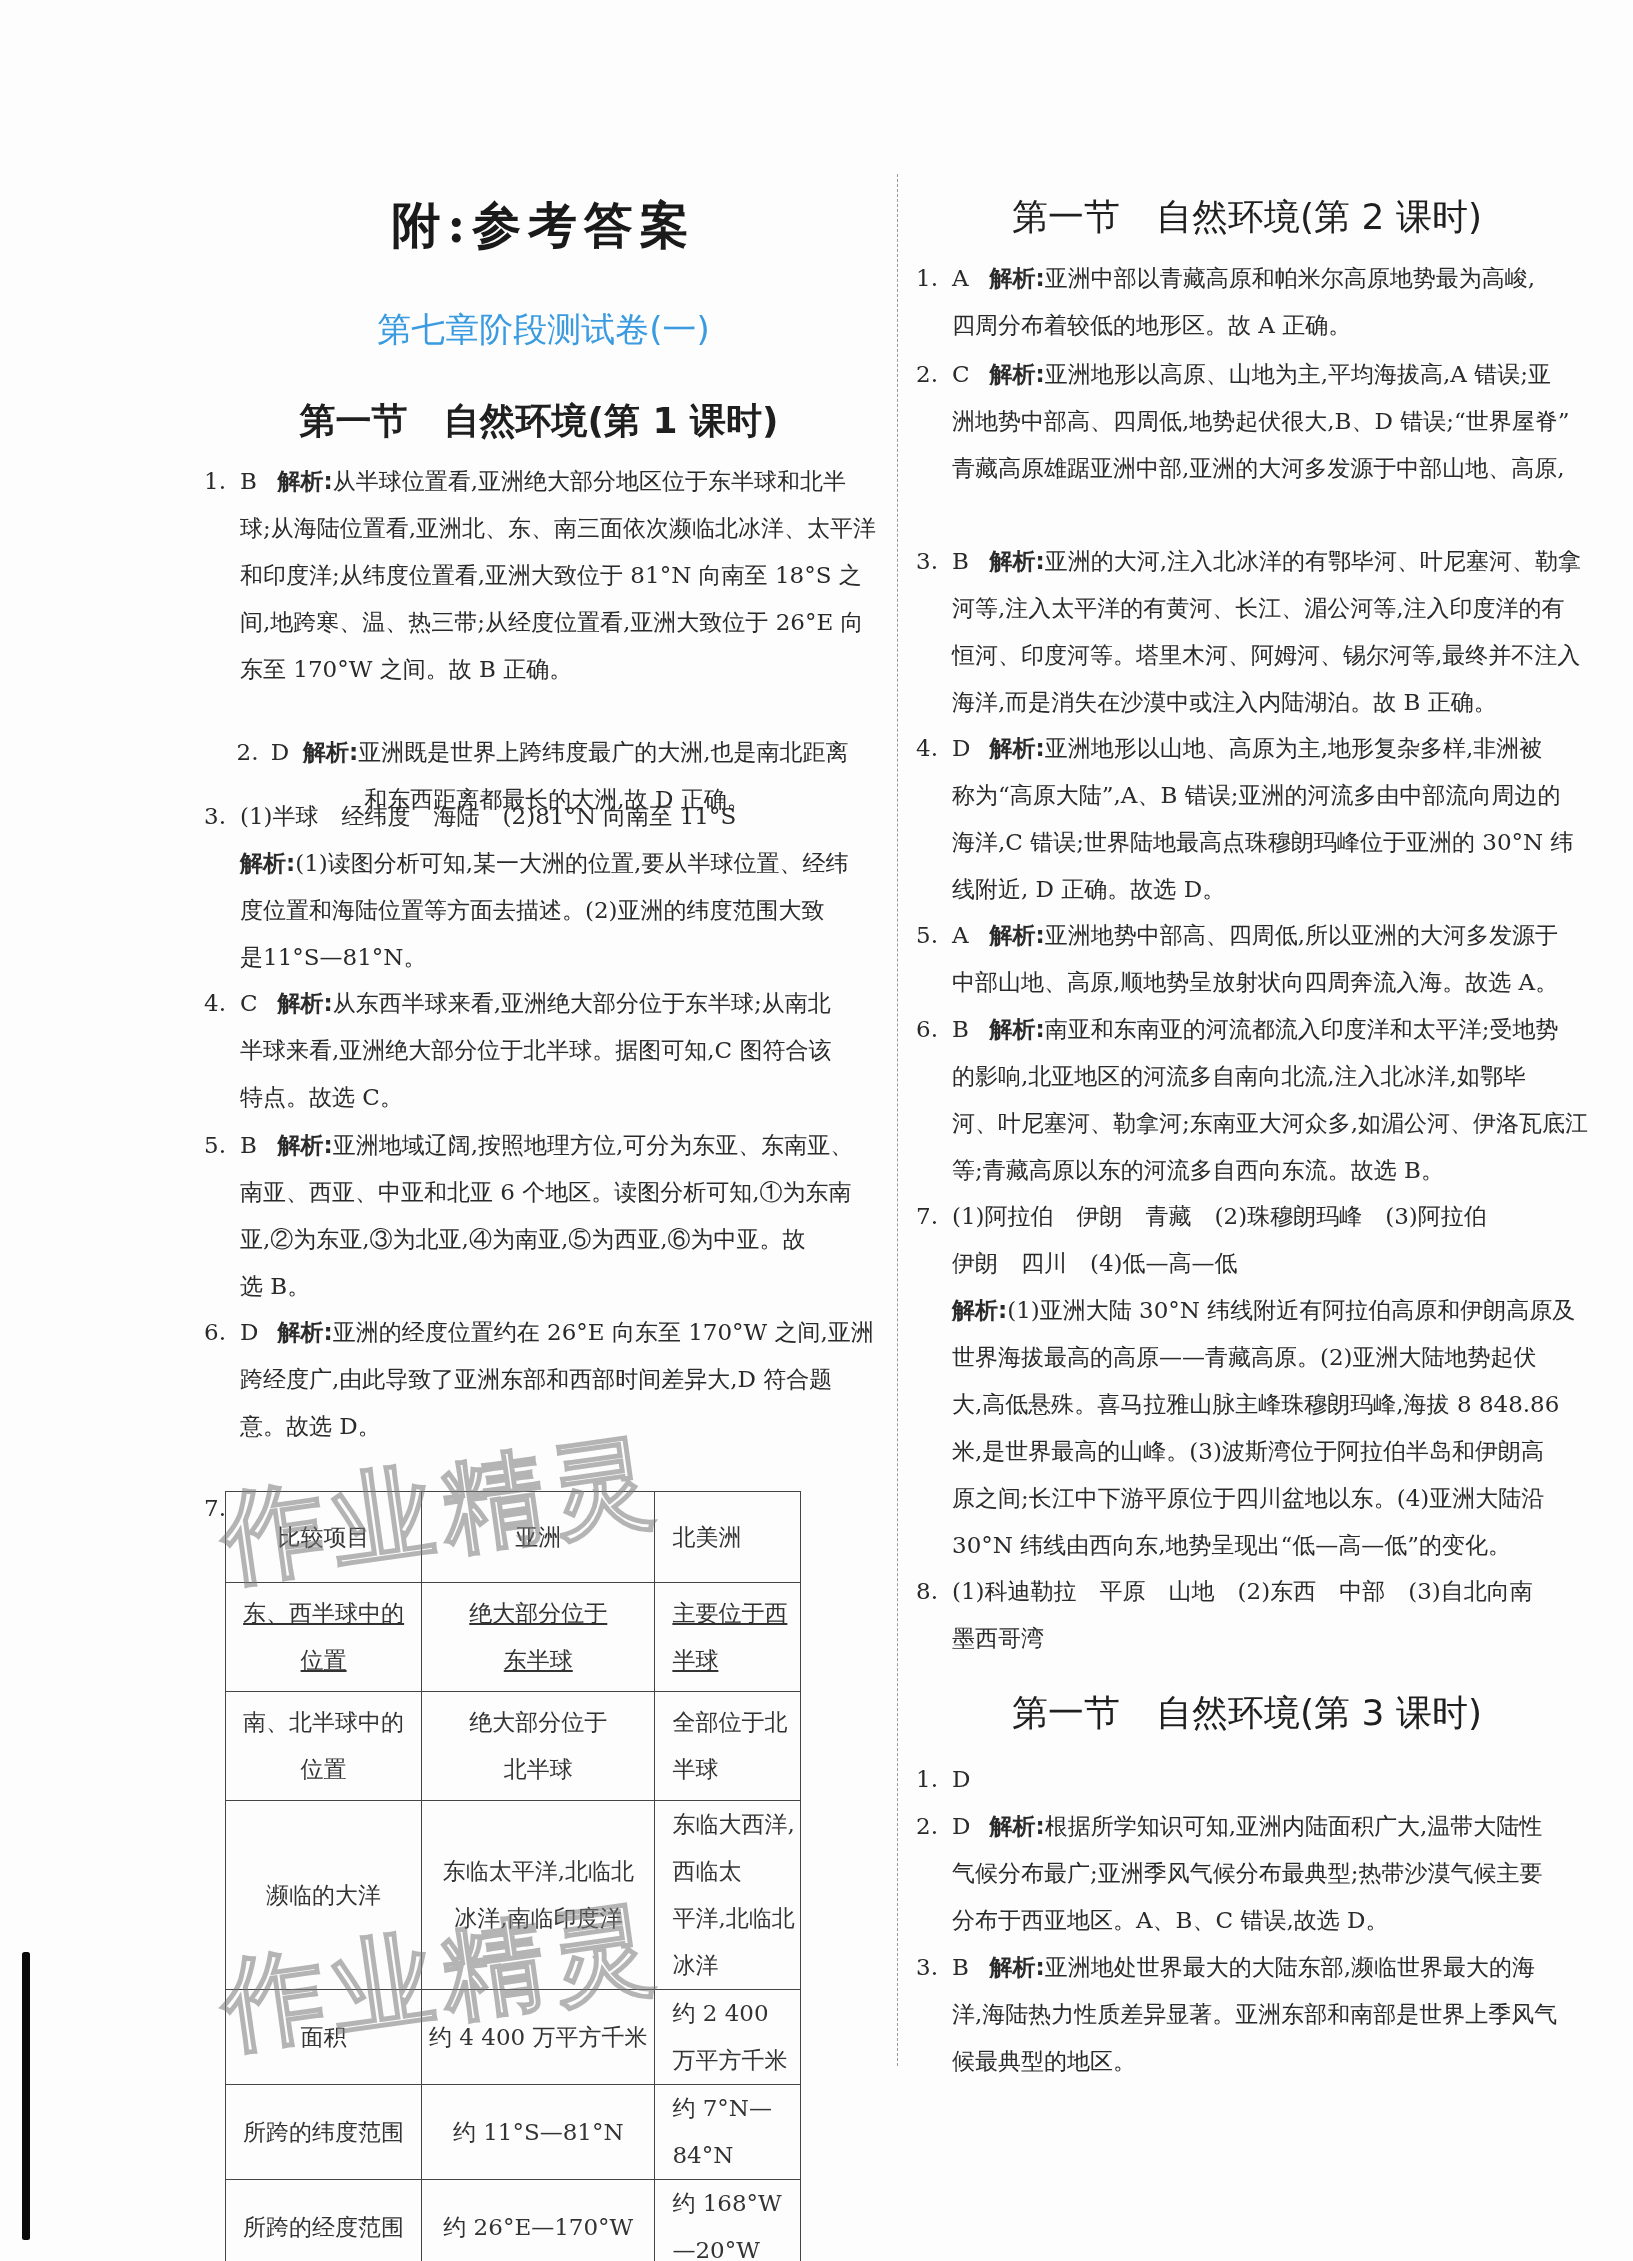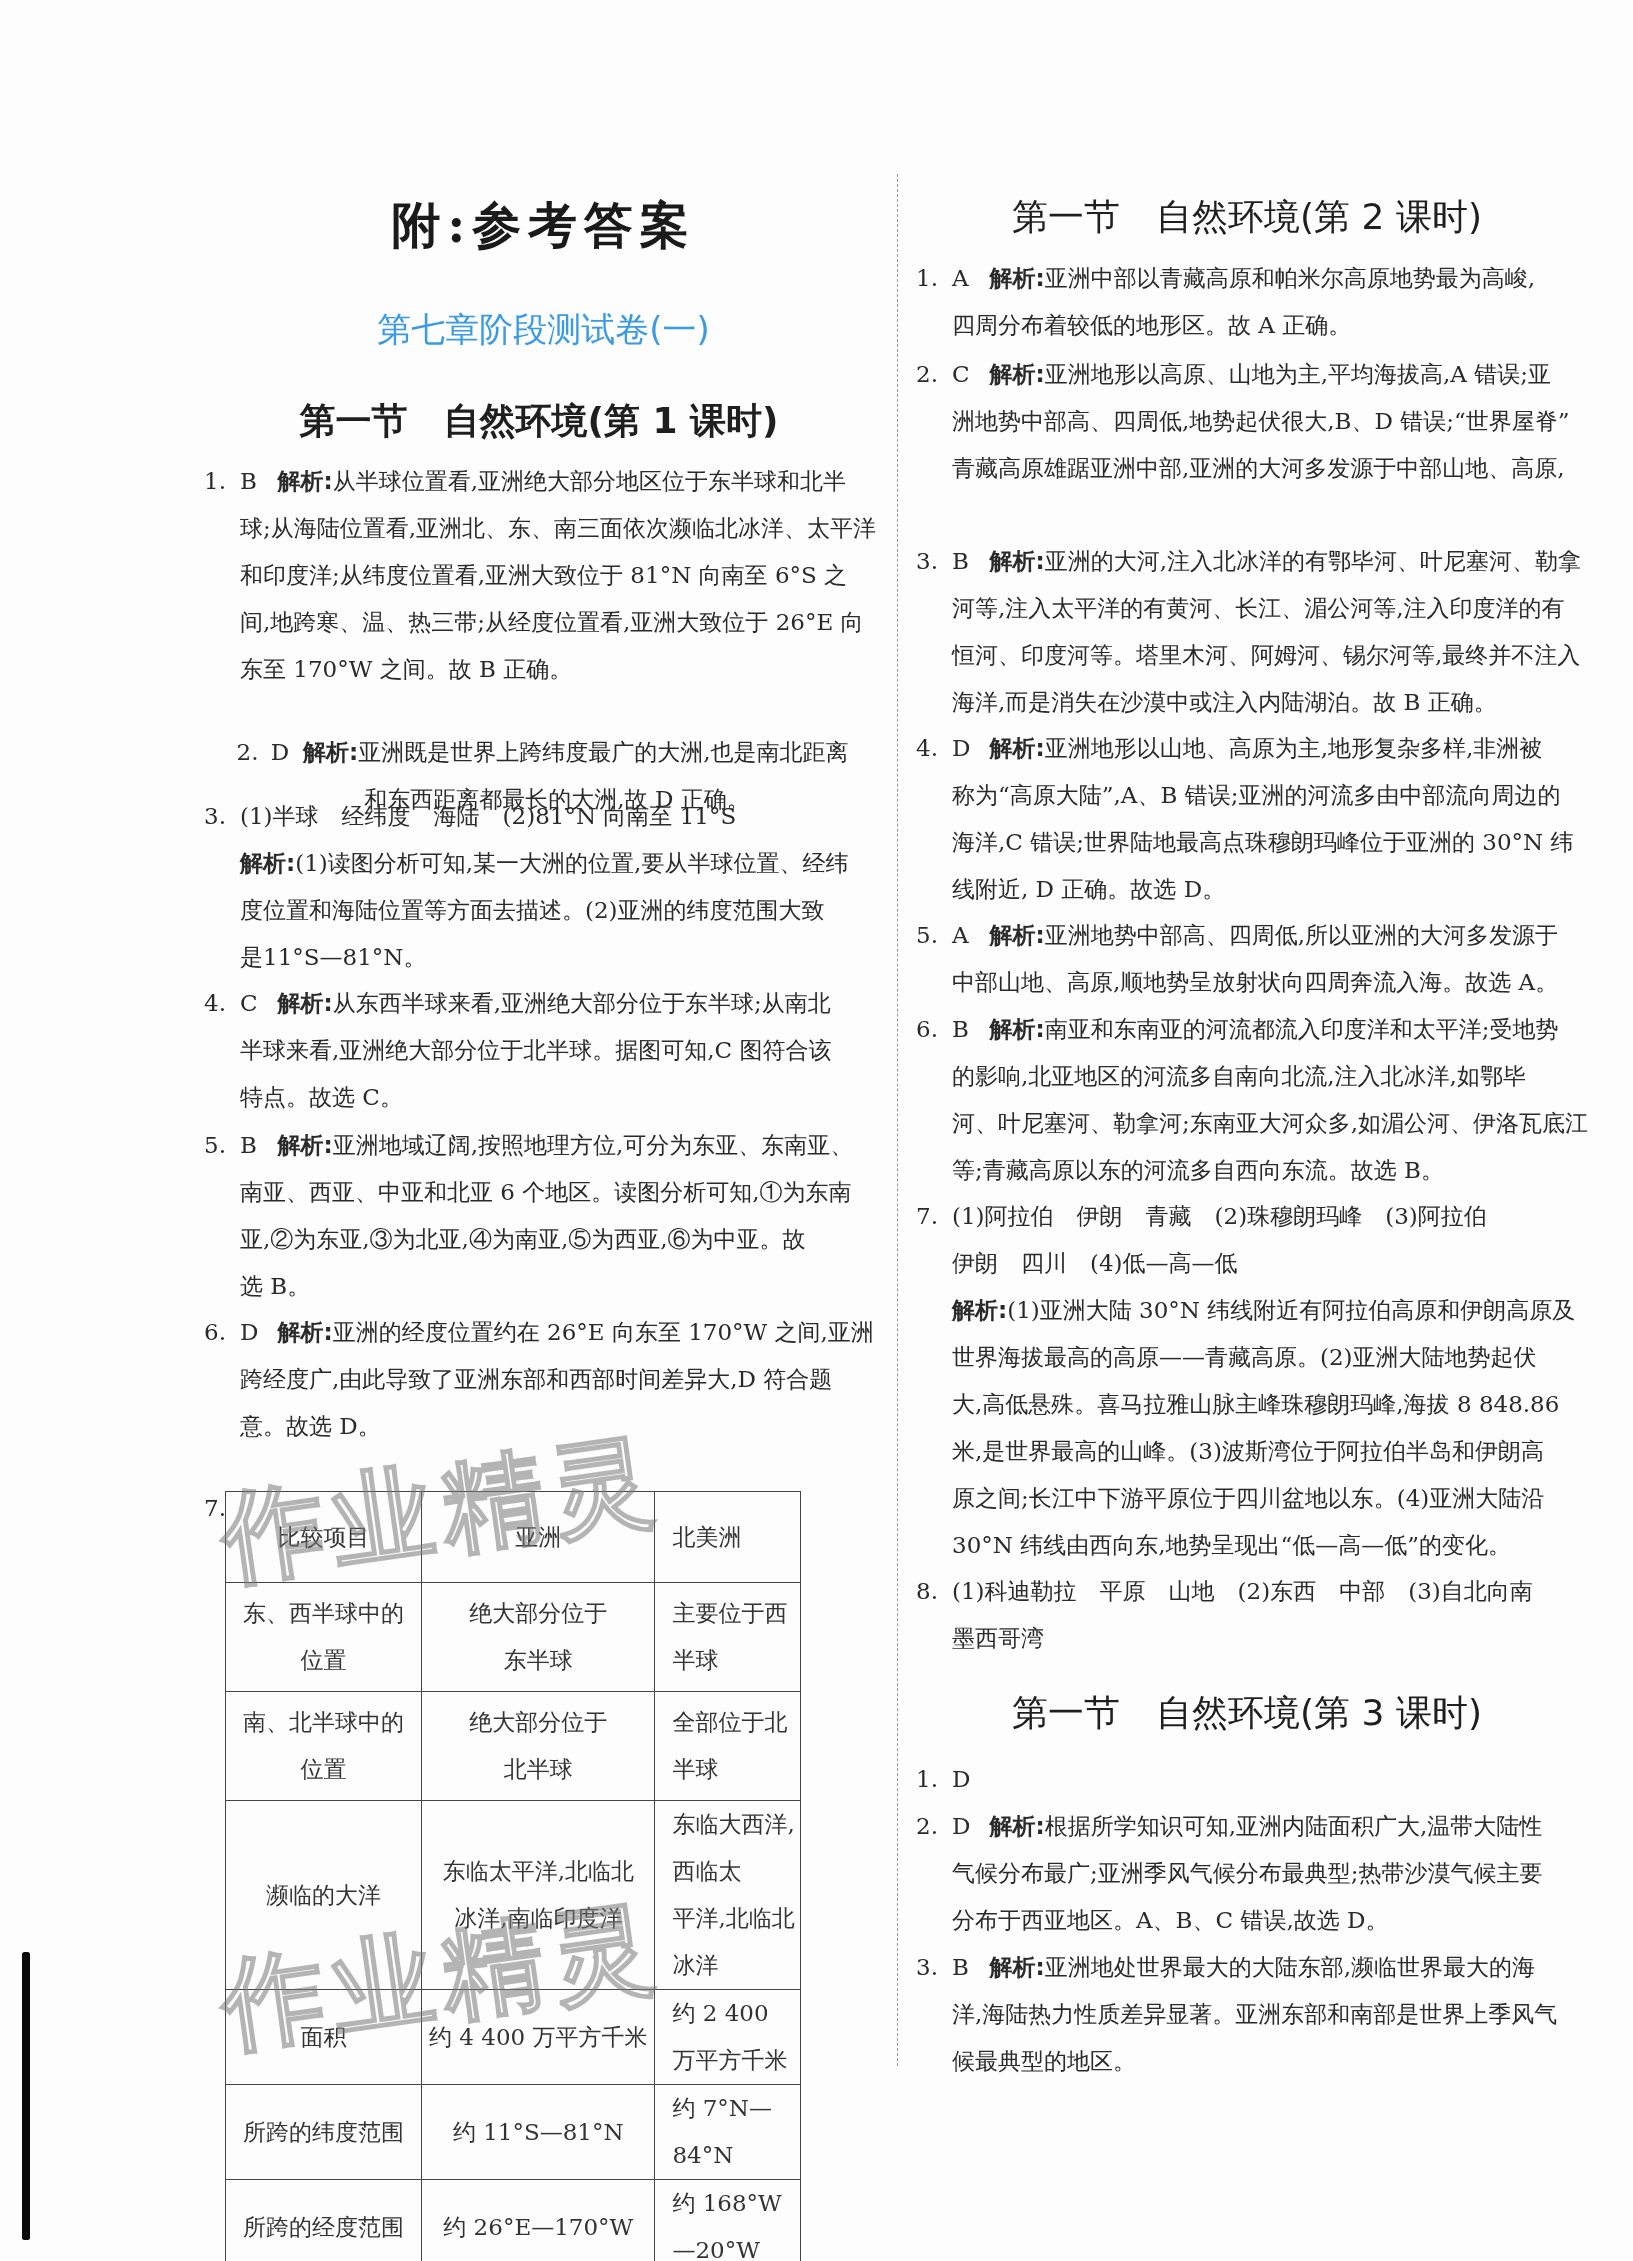--- a/index.html
+++ b/index.html
@@ -71,21 +71,21 @@
 <div class="divider"></div>
 
 <div class="col col-left">
   <div class="main-title">附:参考答案</div>
   <div class="chapter-title">第七章阶段测试卷(一)</div>
   <div class="section-title" style="top:397px;font-weight:bold;">第一节　自然环境(第 1 课时)</div>
 
   <div class="item" style="top:458px;">
     <span class="line first"><span class="num">1.</span><span class="ans">B</span><span class="kw">解析:</span><span>从半球位置看,亚洲绝大部分地区位于东半球和北半</span></span>
     <span class="line">球;从海陆位置看,亚洲北、东、南三面依次濒临北冰洋、太平洋</span>
-    <span class="line">和印度洋;从纬度位置看,亚洲大致位于 81°N 向南至 6°S 之</span>
+    <span class="line">和印度洋;从纬度位置看,亚洲大致位于 81°N 向南至 18°S 之</span>
     <span class="line">间,地跨寒、温、热三带;从经度位置看,亚洲大致位于 26°E 向</span>
     <span class="line">东至 170°W 之间。故 B 正确。</span>
   </div>
 
   <div class="item" style="top:729px;text-align:center;">
     <span class="line first"><span class="num">2.</span><span class="ans">D</span><span class="kw">解析:</span><span>亚洲既是世界上跨纬度最广的大洲,也是南北距离</span></span>
     <span class="line">和东西距离都最长的大洲,故 D 正确。</span>
   </div>
 
   <div class="item" style="top:793px;">
@@ -115,21 +115,21 @@
   </div>
 
   <div class="q7-num">7.</div>
   <table class="cmp">
     <tbody>
         <tr style="height:91px;">
       <td class="c1">比较项目</td>
       <td class="c2">亚洲</td>
       <td class="c3">北美洲</td>
     </tr>
-    <tr style="height:109px;">
+    <tr style="height:109px;text-decoration:underline;">
       <td class="c1">
             <div>东、西半球中的</div>
             <div>位置</div>
           </td>
       <td class="c2">
             <div>绝大部分位于</div>
             <div>东半球</div>
           </td>
       <td class="c3">主要位于西半球</td>
     </tr>

